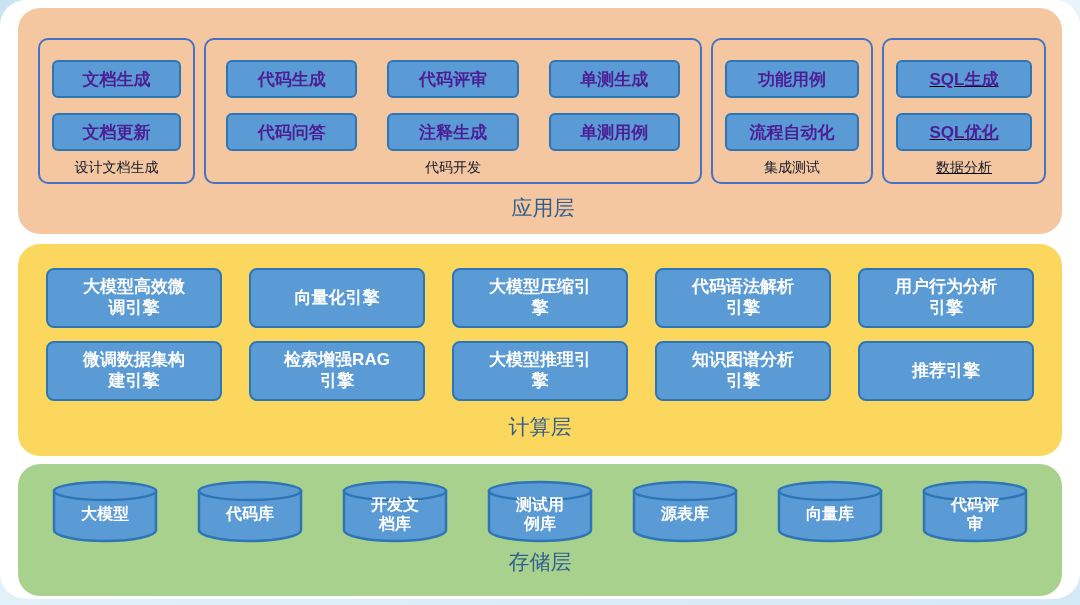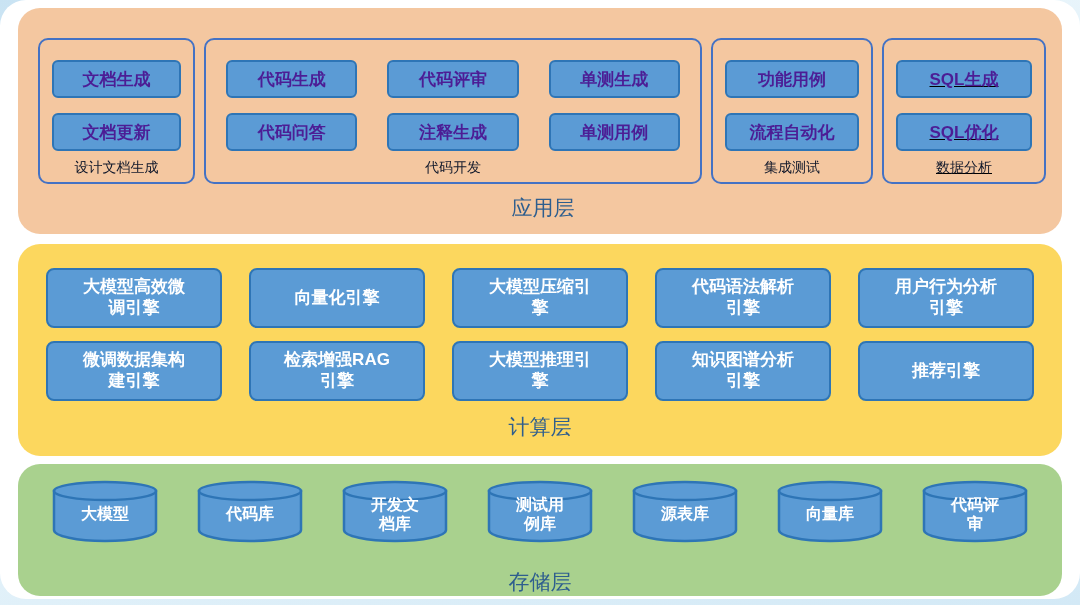--- a/index.html
+++ b/index.html
@@ -12,21 +12,21 @@
   }
   .stage{position:absolute;top:0;left:0;right:0;bottom:6px;background:#ffffff;border-radius:26px;}
   .band{position:absolute;left:18px;width:1044px;border-radius:22px;box-sizing:border-box;}
   .band-app{top:8px;height:226px;background:#F4C7A0;}
   .band-compute{top:244px;height:212px;background:#FCD75E;}
   .band-storage{top:464px;height:132px;background:#A9D18E;}
 
   .layer-label{text-align:center;color:#2E5E8E;font-size:21px;font-weight:400;}
   .band-app .layer-label{margin-top:10px;padding-left:6px;}
   .band-compute .layer-label{margin-top:12px;}
-  .band-storage .layer-label{margin-top:24px;font-family:Liberation Mono, monospace;}
+  .band-storage .layer-label{margin-top:4px;font-family:Liberation Mono, monospace;}
 
   
   .groups-row{display:flex;gap:9px;margin:30px 16px 0 20px;height:146px;}
   .group{border:2px solid #4472C4;border-radius:10px;display:flex;flex-direction:column;
          padding:20px 12px 5px;box-sizing:border-box;}
   .group-design{width:157px;}
   .group-code{flex:1;}
   .group-test{width:162px;}
   .group-data{width:164px;text-decoration:underline;}
   .chips-col{display:flex;flex-direction:column;gap:15px;}

